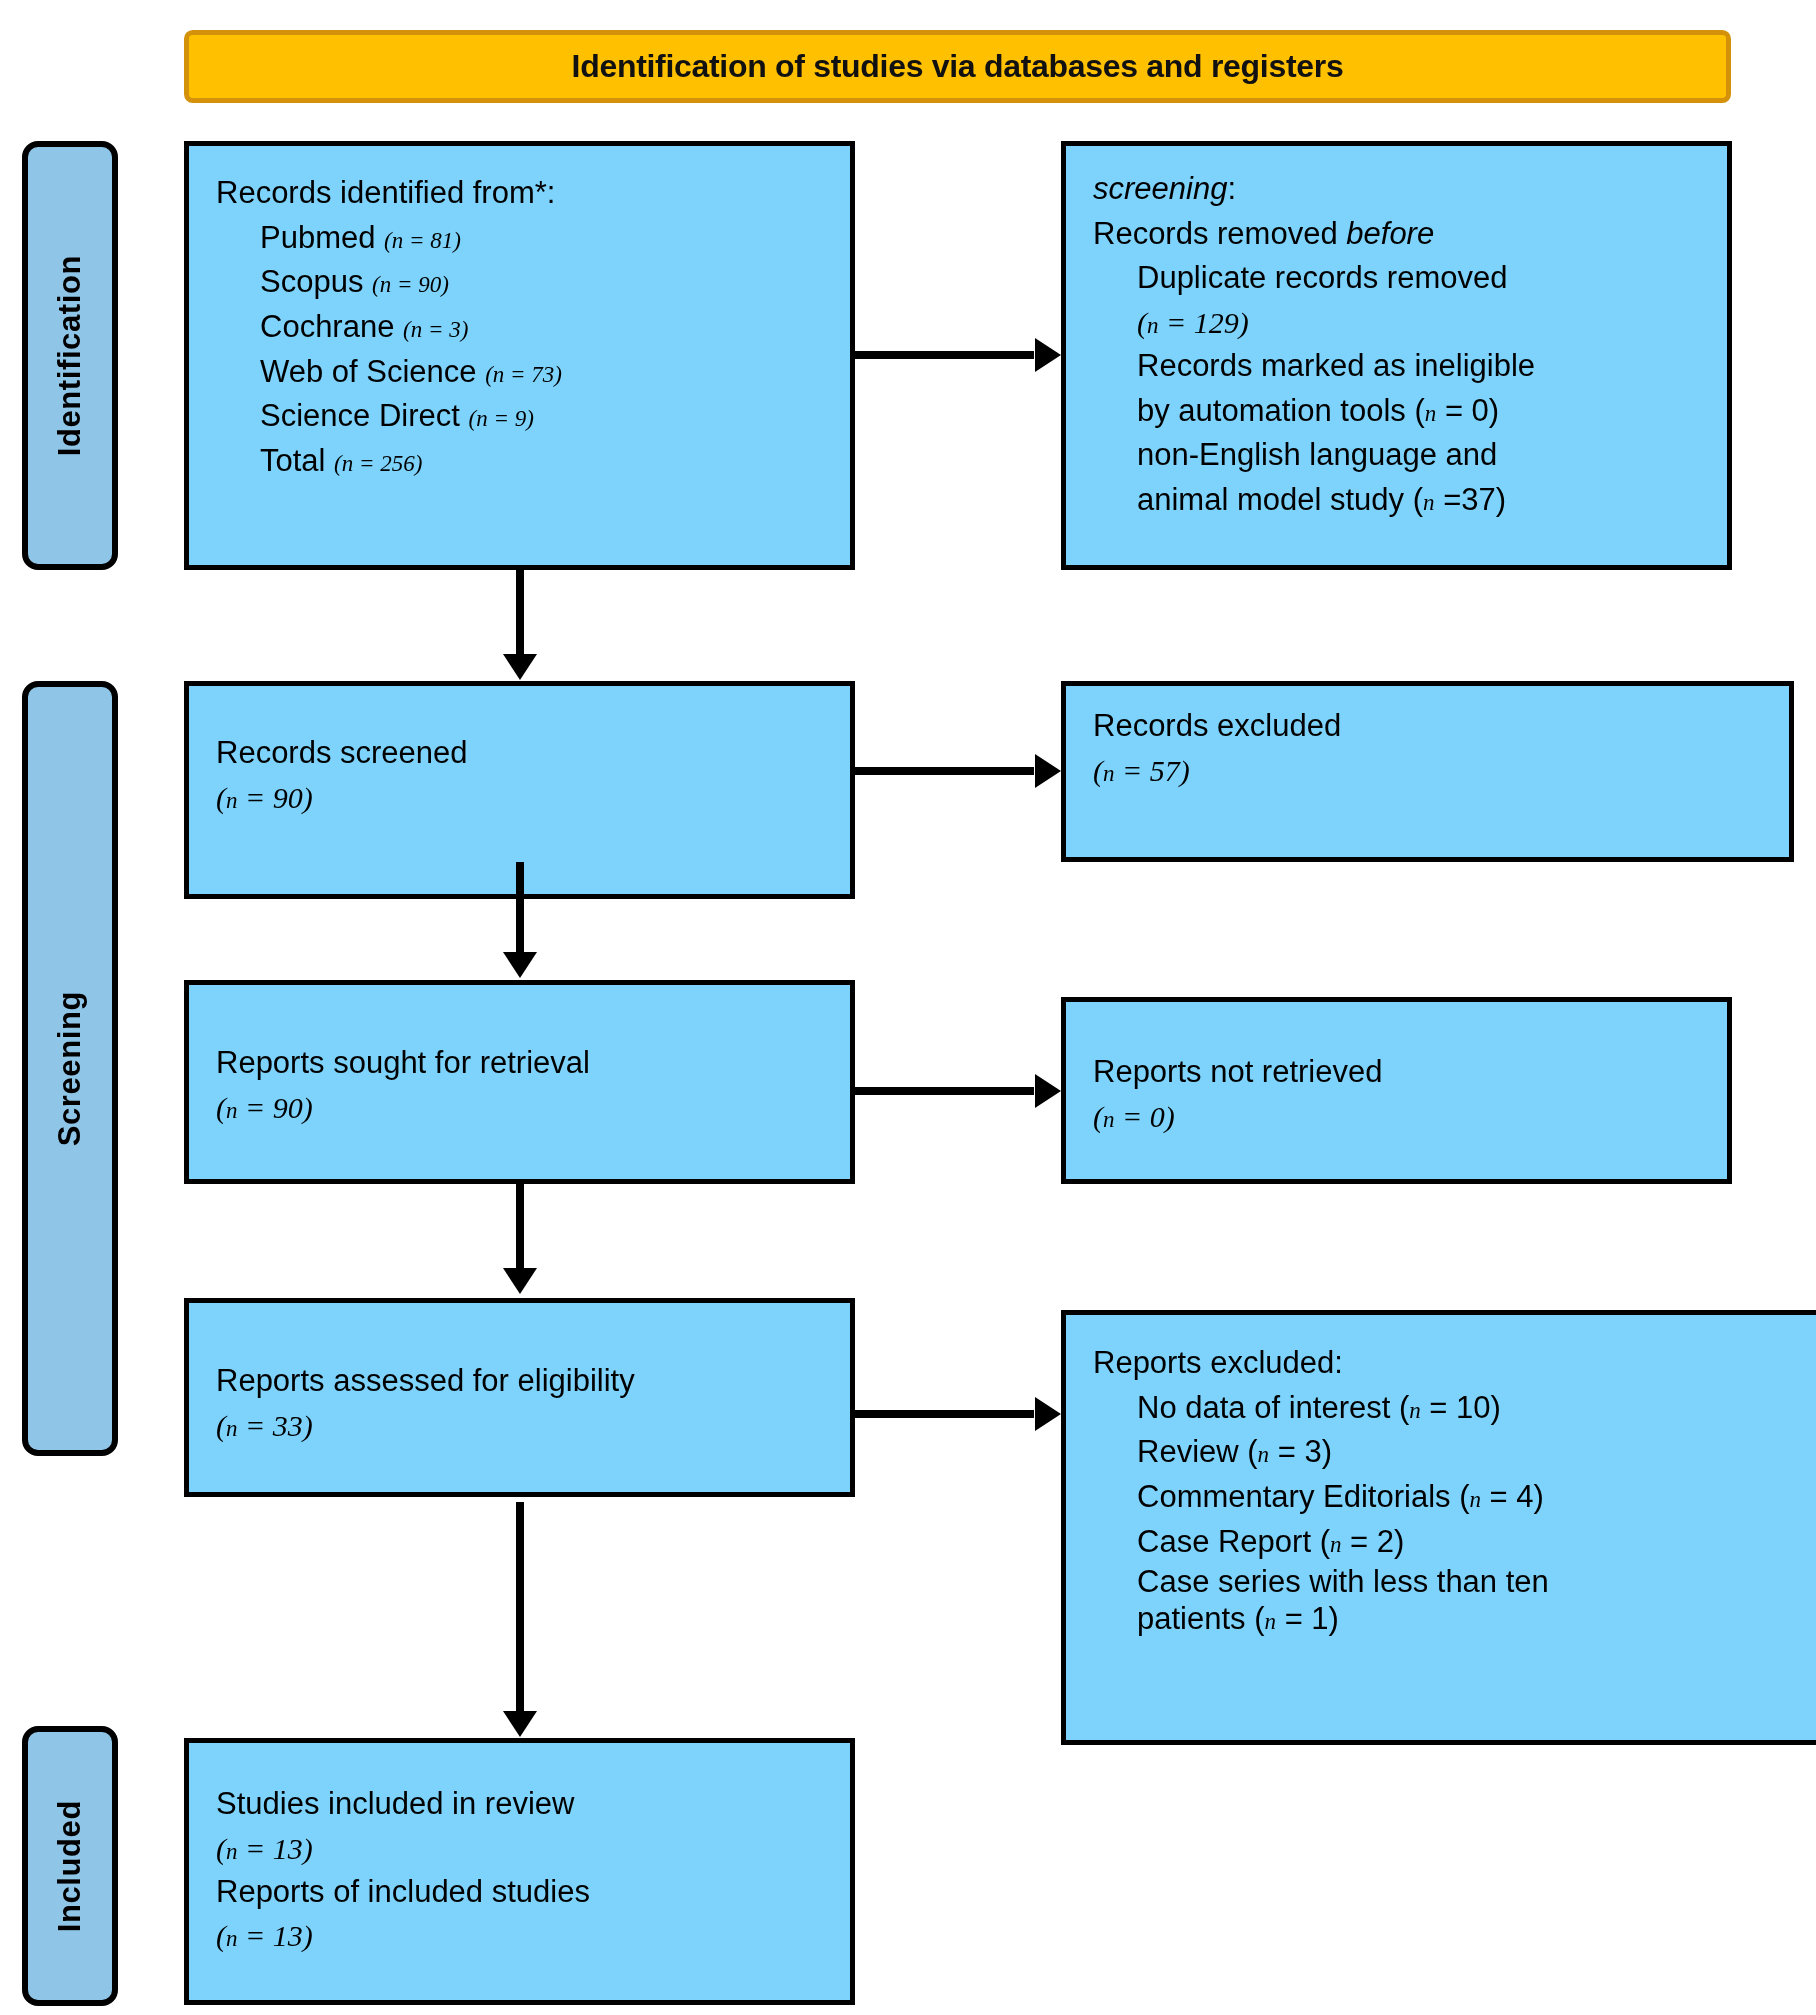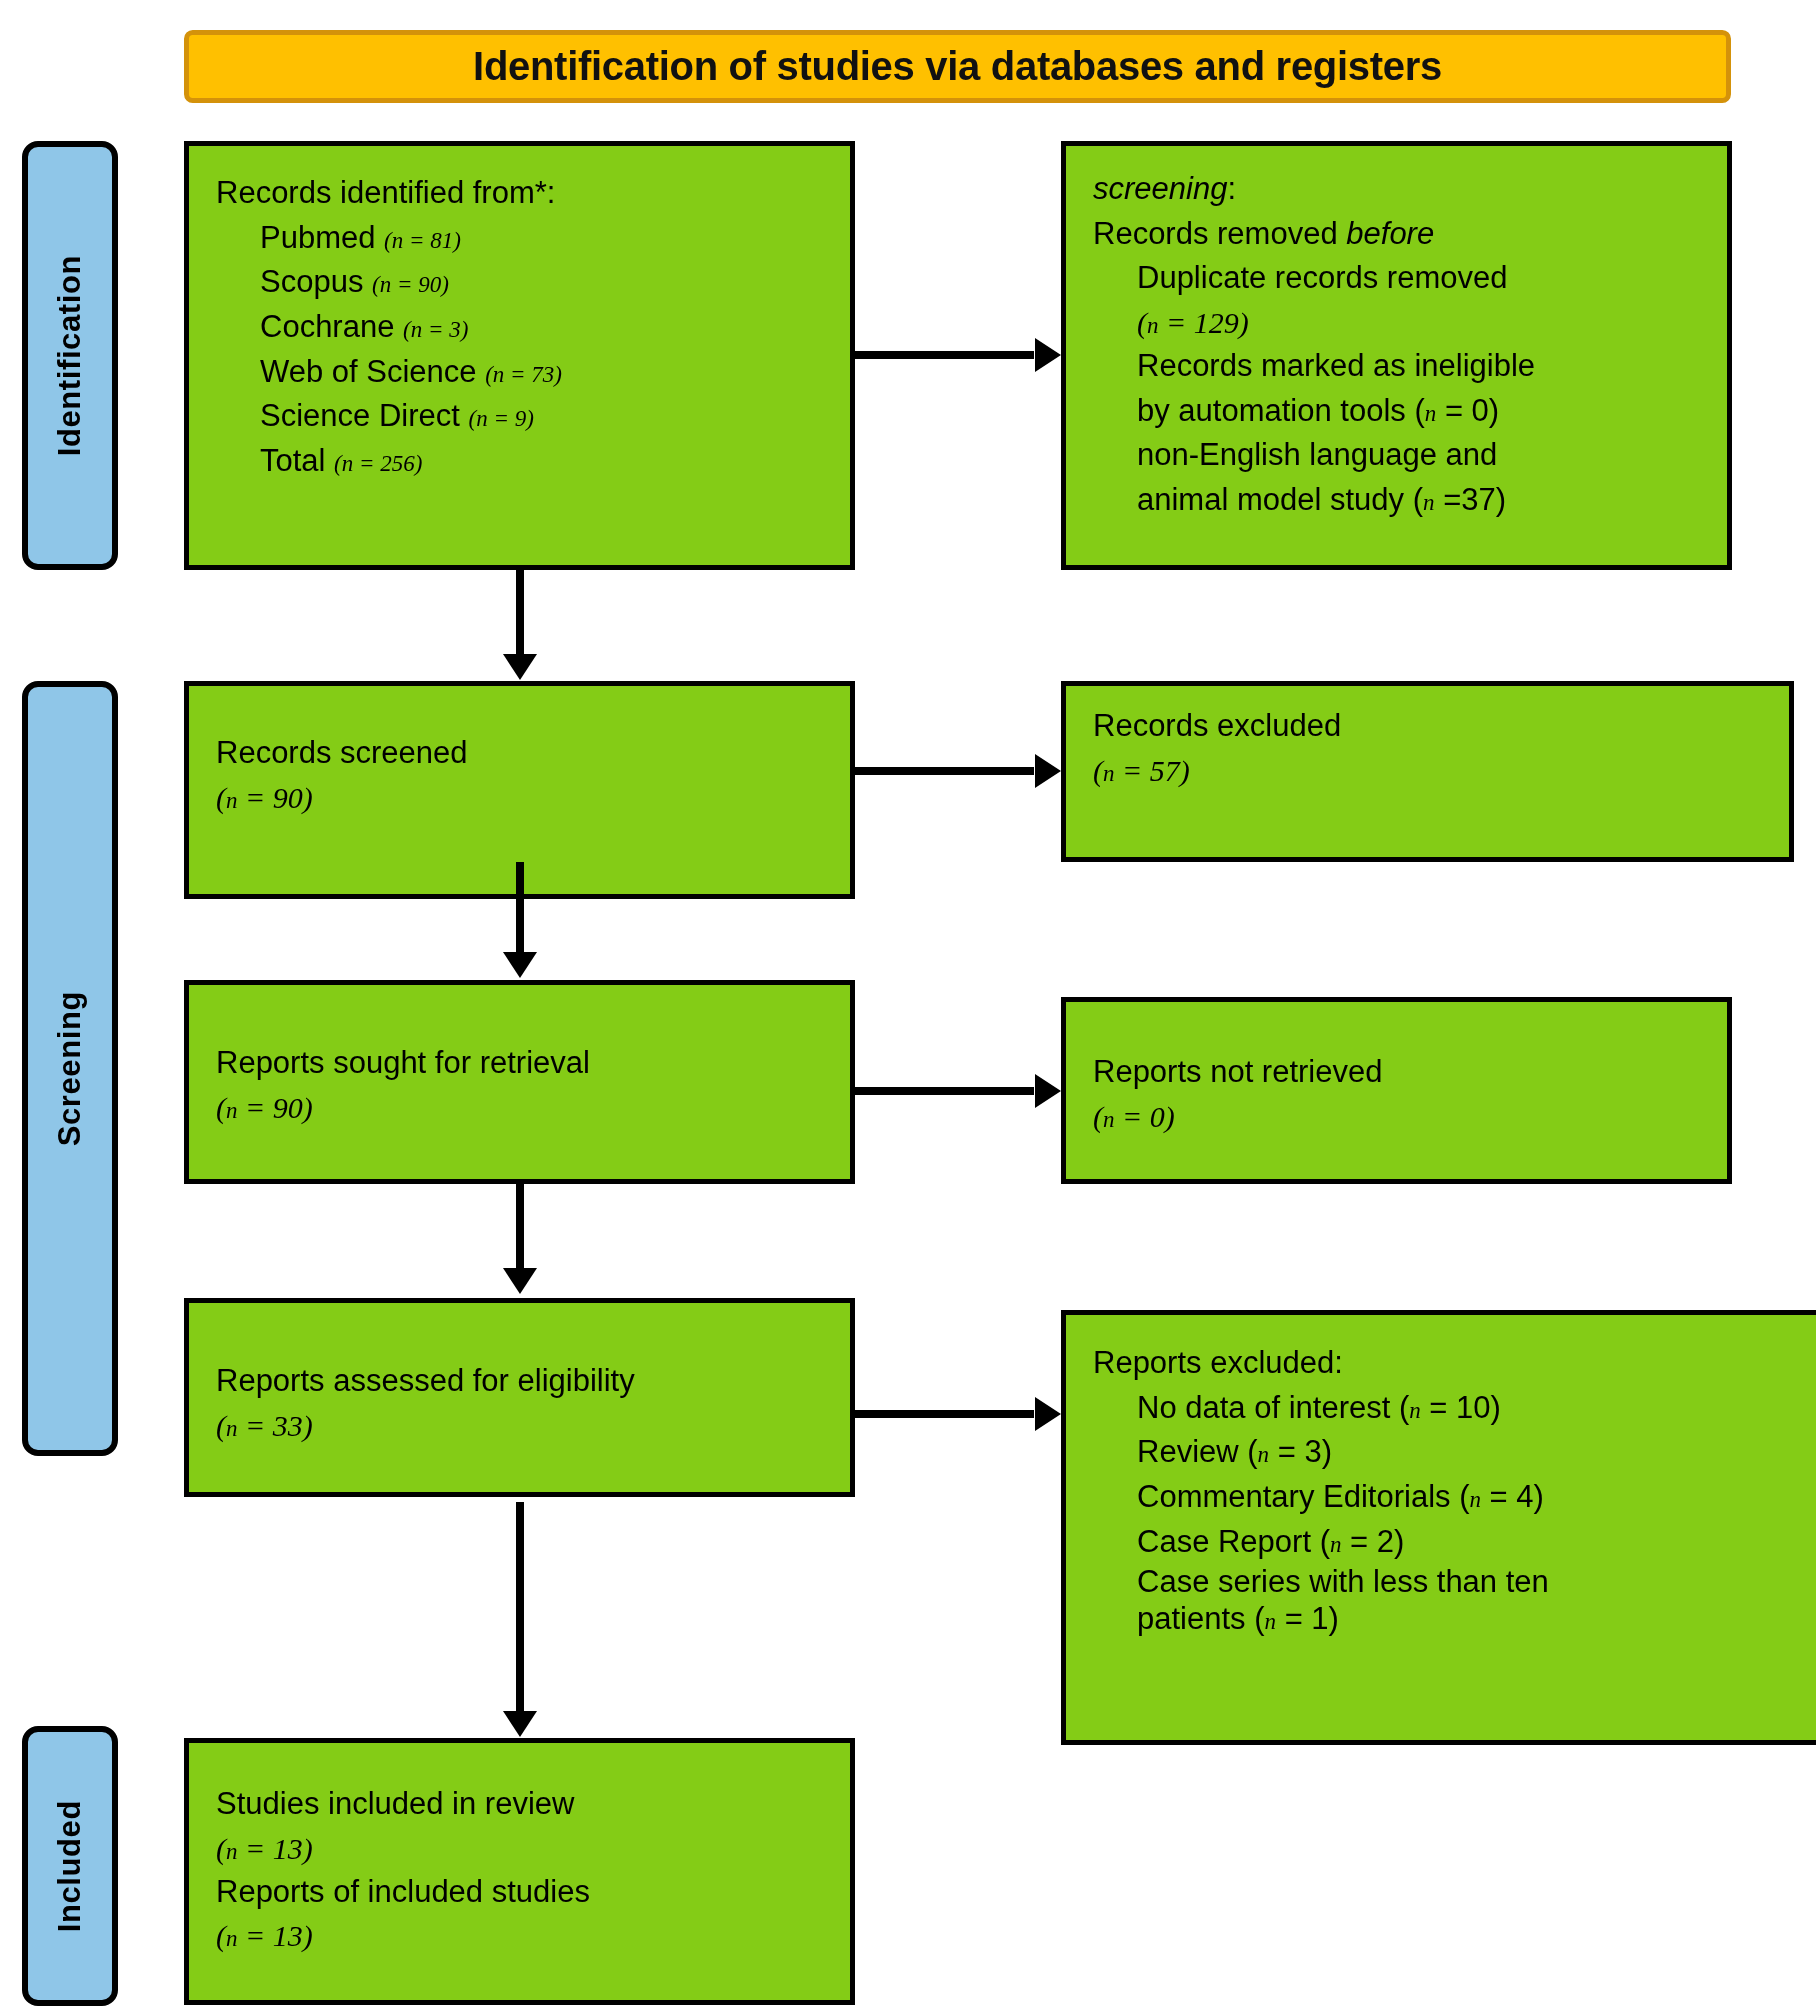--- a/index.html
+++ b/index.html
@@ -20,21 +20,21 @@
     position:absolute;
     left:184px; top:30px;
     width:1547px; height:73px;
     background:#FFC000;
     border:5.6px solid #D4920A;
     border-radius:8.7px;
     box-sizing:border-box;
     display:flex; align-items:center; justify-content:center;
   }
   .banner-text{
-    font-size:40px;
+    font-size:32px;
     font-weight:bold;
     letter-spacing:-0.3px;
     color:#111111;
     white-space:nowrap;
   }
 
   
   .stage{
     position:absolute;
     left:22px;
@@ -51,21 +51,21 @@
     font-size:31px;
     font-weight:bold;
     letter-spacing:0.6px;
     color:#000000;
     white-space:nowrap;
   }
 
   
   .box{
     position:absolute;
-    background:#84cc16;
+    background:#7dd3fc;
     border:5.6px solid #000000;
     box-sizing:border-box;
     padding:25px 21px 18.7px 27px;
   }
   .line{
     font-size:31px;
     line-height:1.44;
     white-space:nowrap;
     color:#000000;
   }

